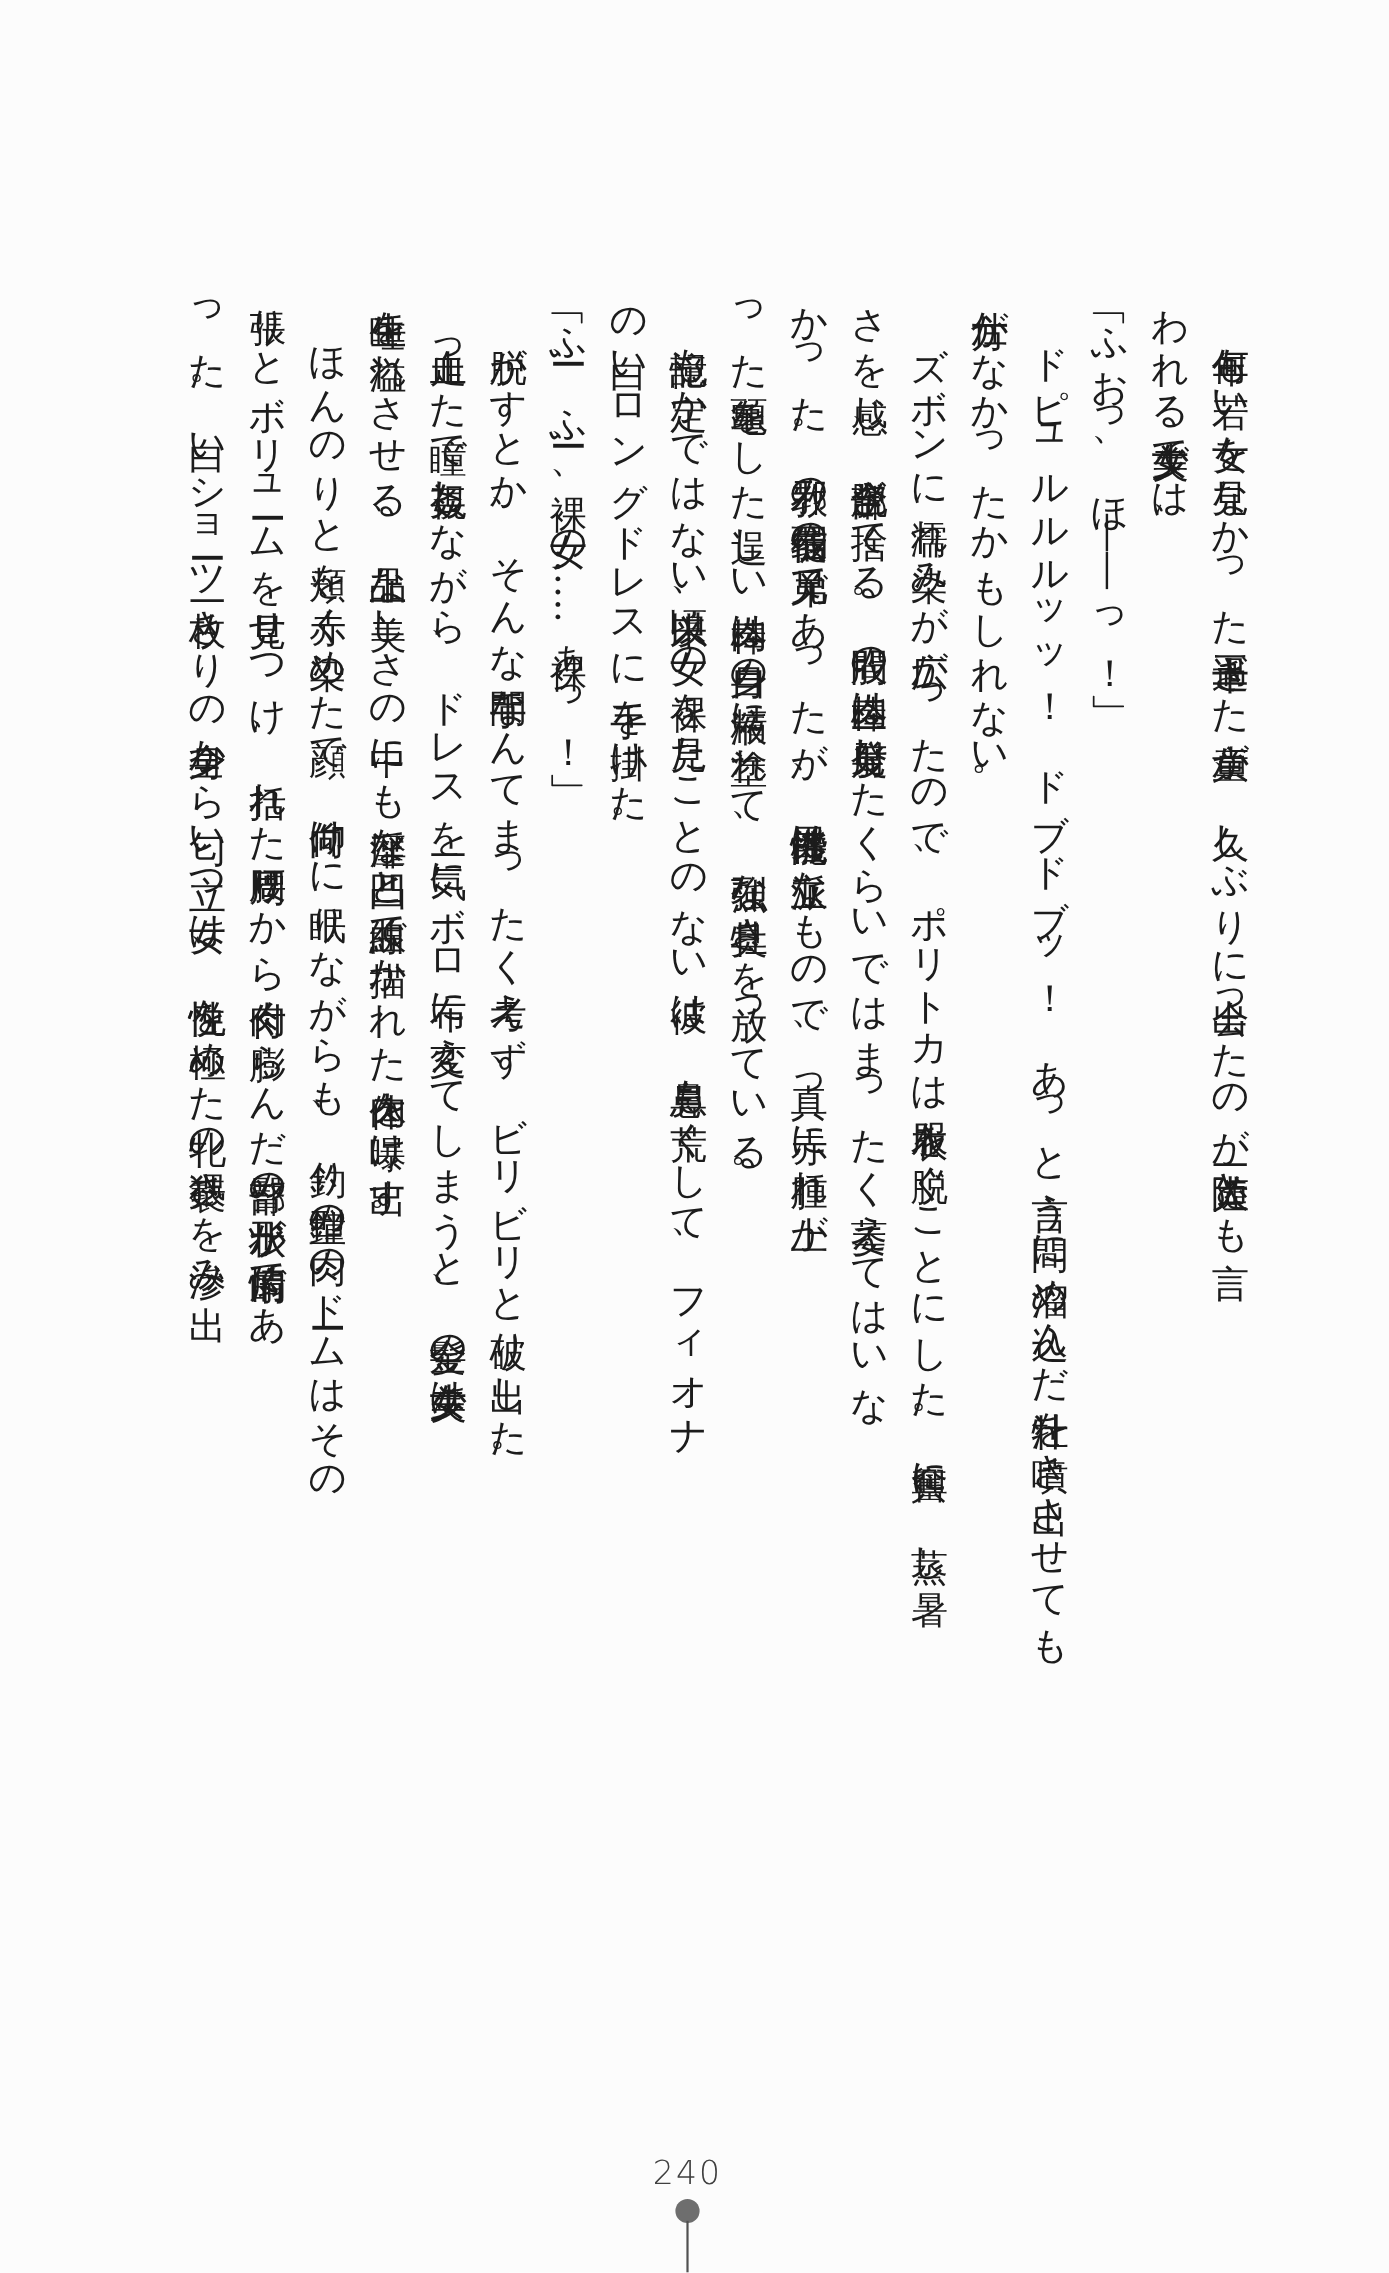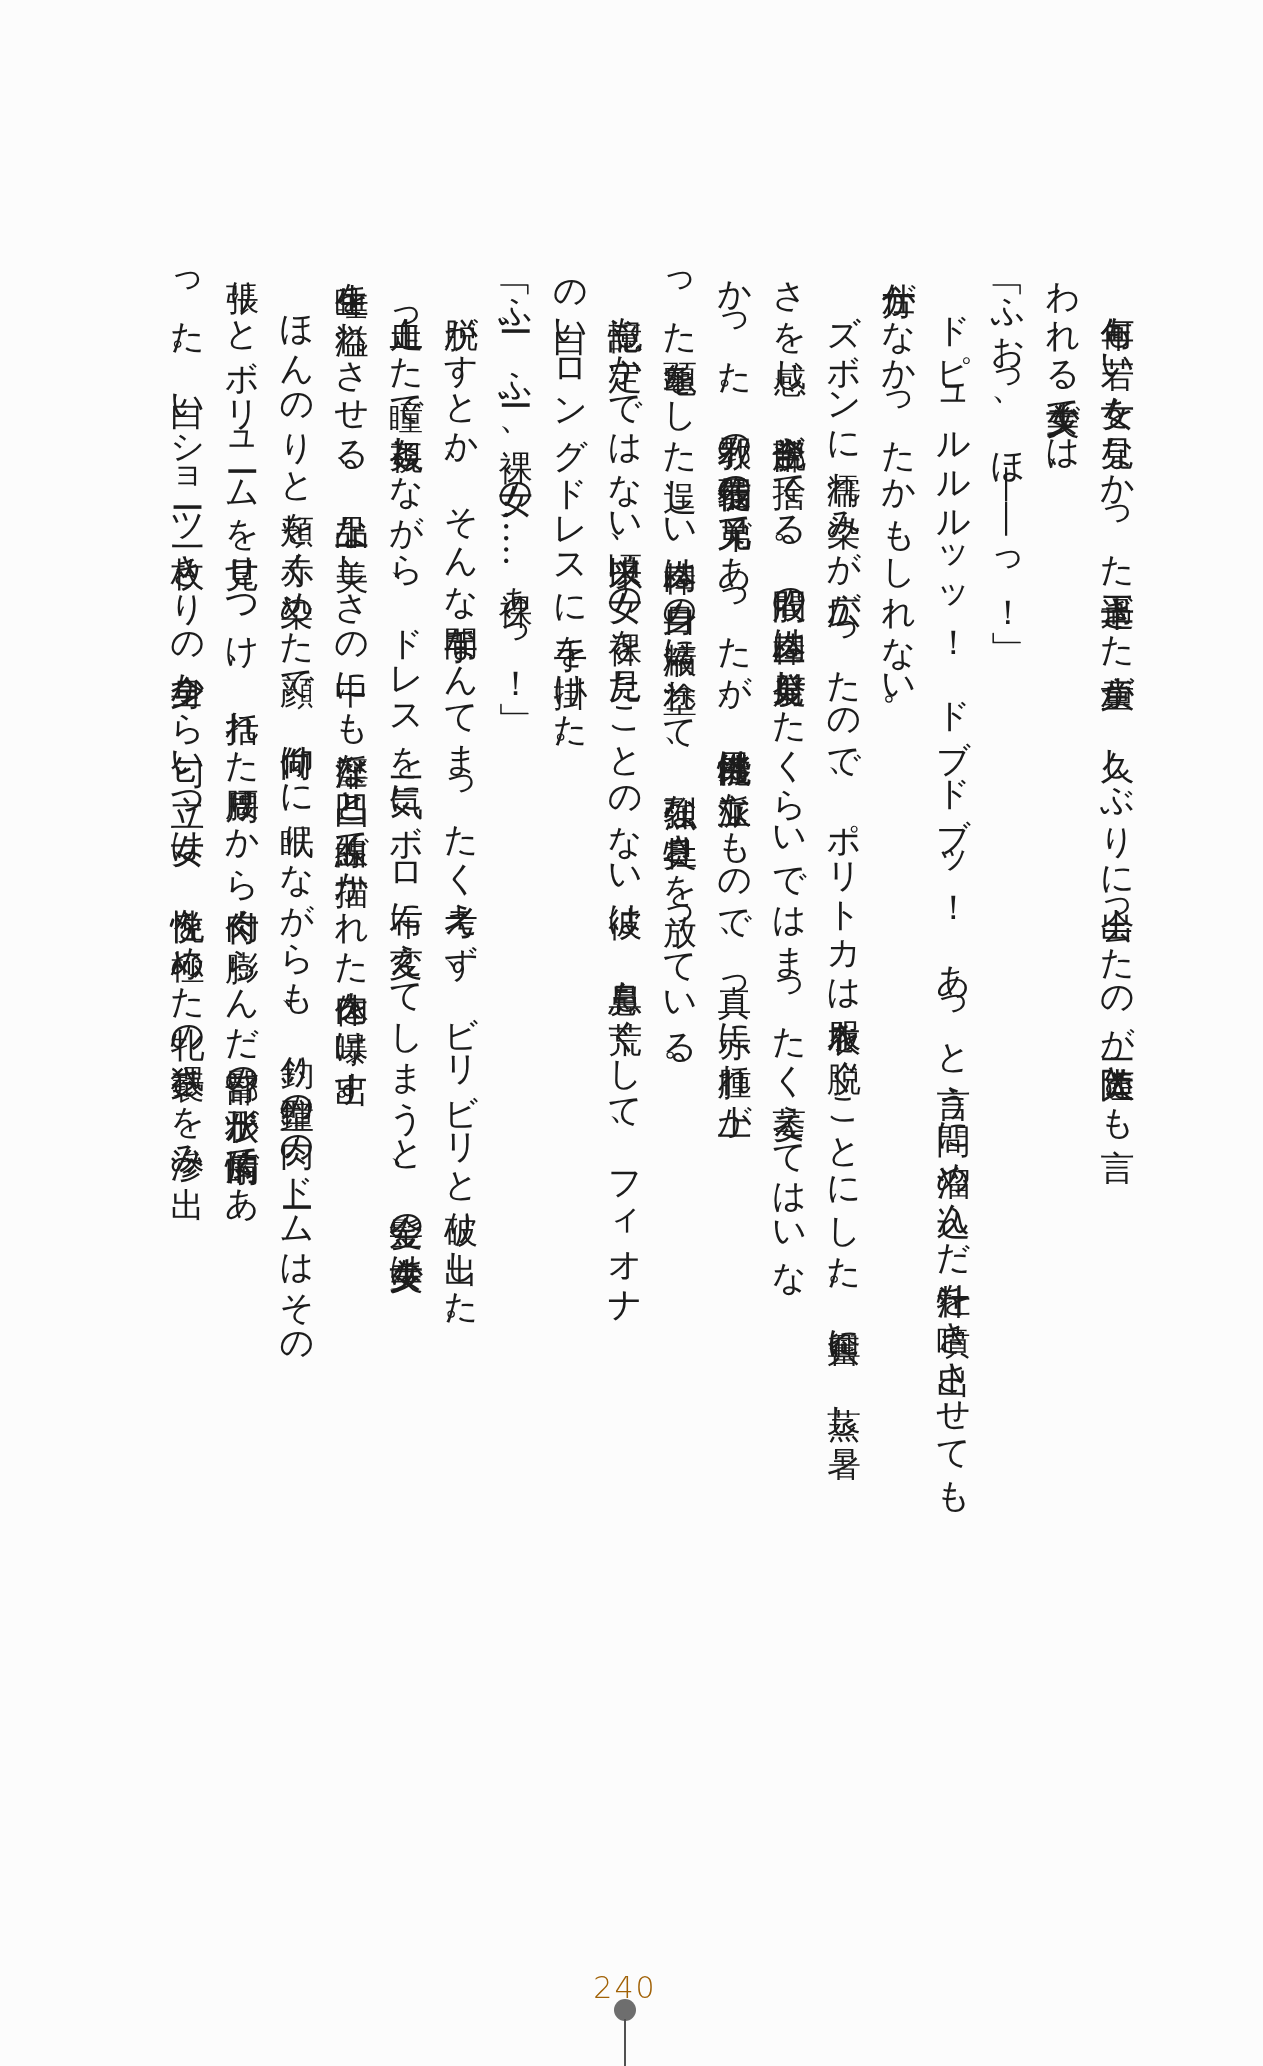--- a/index.html
+++ b/index.html
@@ -34,29 +34,29 @@
   }
   .footer {
     position: absolute;
     left: 0;
     top: 1950px;
     width: 1263px;
     height: 116px;
   }
   .page-number {
     position: absolute;
-    top: 20px;
+    top: 8px;
     left: 545px;
     width: 160px;
     text-align: center;
     font-family: "DejaVu Sans", "Liberation Sans", sans-serif;
     font-weight: 200;
     font-size: 30px;
     letter-spacing: 2px;
-    color: #a16207;
+    color: #404040;
   }
   .leader-dot {
     position: absolute;
     top: 49px;
     left: 614px;
     width: 22px;
     height: 22px;
     border-radius: 50%;
     background: #6e6e6e;
   }

